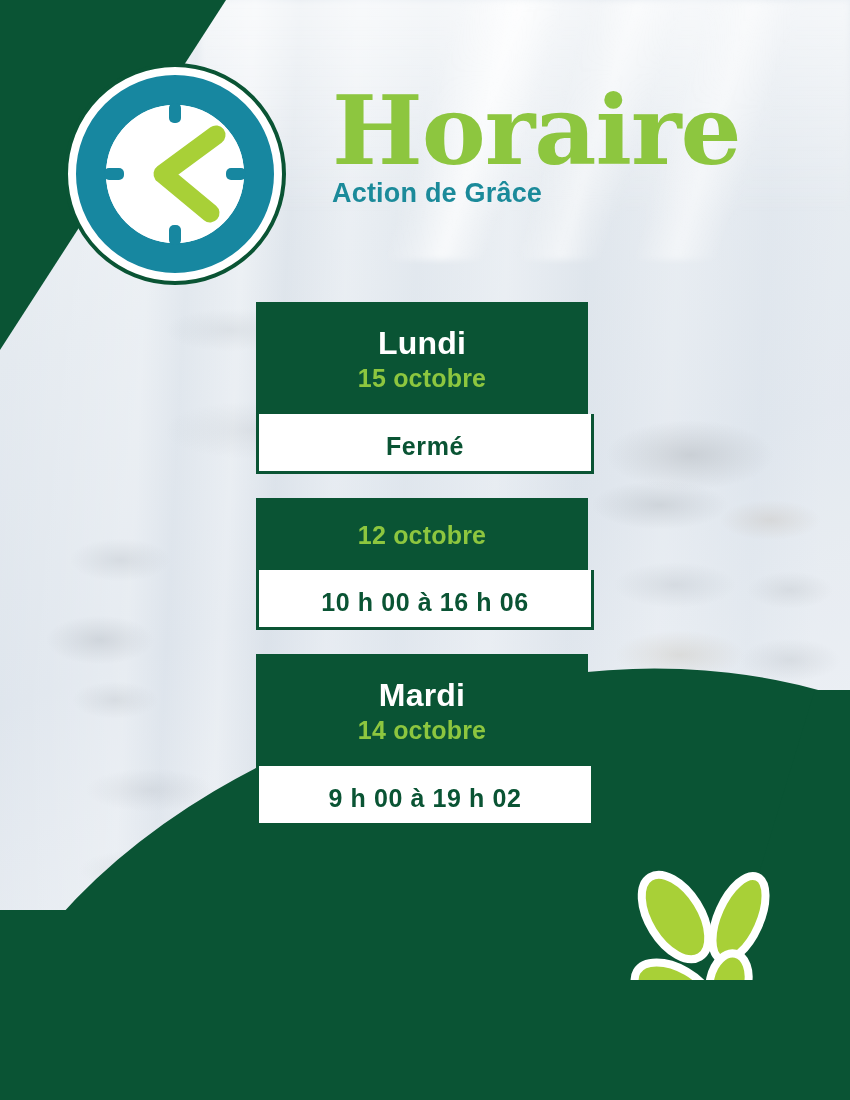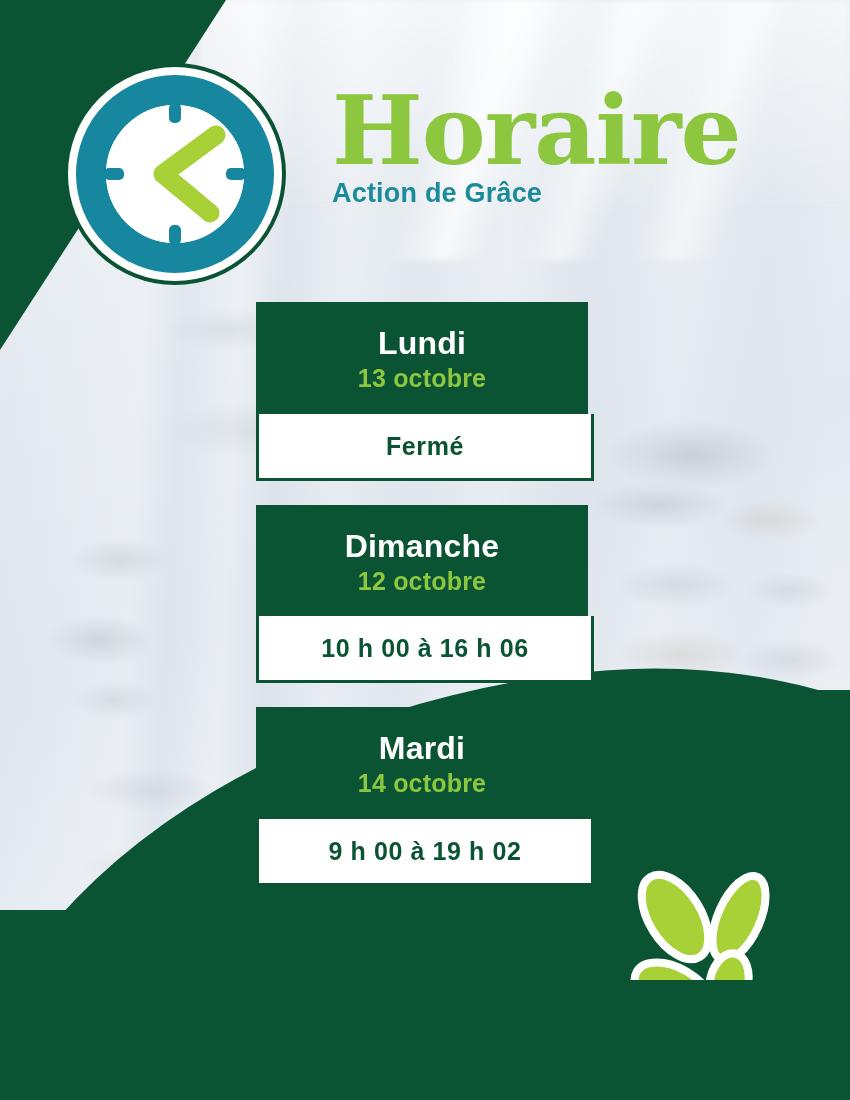--- a/index.html
+++ b/index.html
@@ -147,21 +147,21 @@
     font-weight:700;
     color:#8dc63f;
     line-height:1.22;
     letter-spacing:.2px;
   }
   .card-body{
     width:338px;
     background:#ffffff;
     border:3px solid #0a5434;
     border-top:none;
-    padding:18px 0 17px;
+    padding:18px 0 10px;
     text-align:center;
   }
   .card-hours{
     font-size:25px;
     font-weight:700;
     color:#0a5434;
     letter-spacing:.6px;
   }
 
   
@@ -201,30 +201,29 @@
   <div class="heading">
     <div class="title">Horaire</div>
     <div class="subtitle">Action de Grâce</div>
   </div>
 
   <div class="cards">
 
     <div class="card">
       <div class="card-head">
         <div class="card-day">Lundi</div>
-        <div class="card-date">13 octobre</div>
+        <div class="card-date">15 octobre</div>
       </div>
       <div class="card-body">
         <div class="card-hours">Fermé</div>
       </div>
     </div>
 
     <div class="card">
       <div class="card-head">
-        <div class="card-day">Dimanche</div>
         <div class="card-date">12 octobre</div>
       </div>
       <div class="card-body">
         <div class="card-hours">10 h 00 à 16 h 06</div>
       </div>
     </div>
 
     <div class="card">
       <div class="card-head">
         <div class="card-day">Mardi</div>

